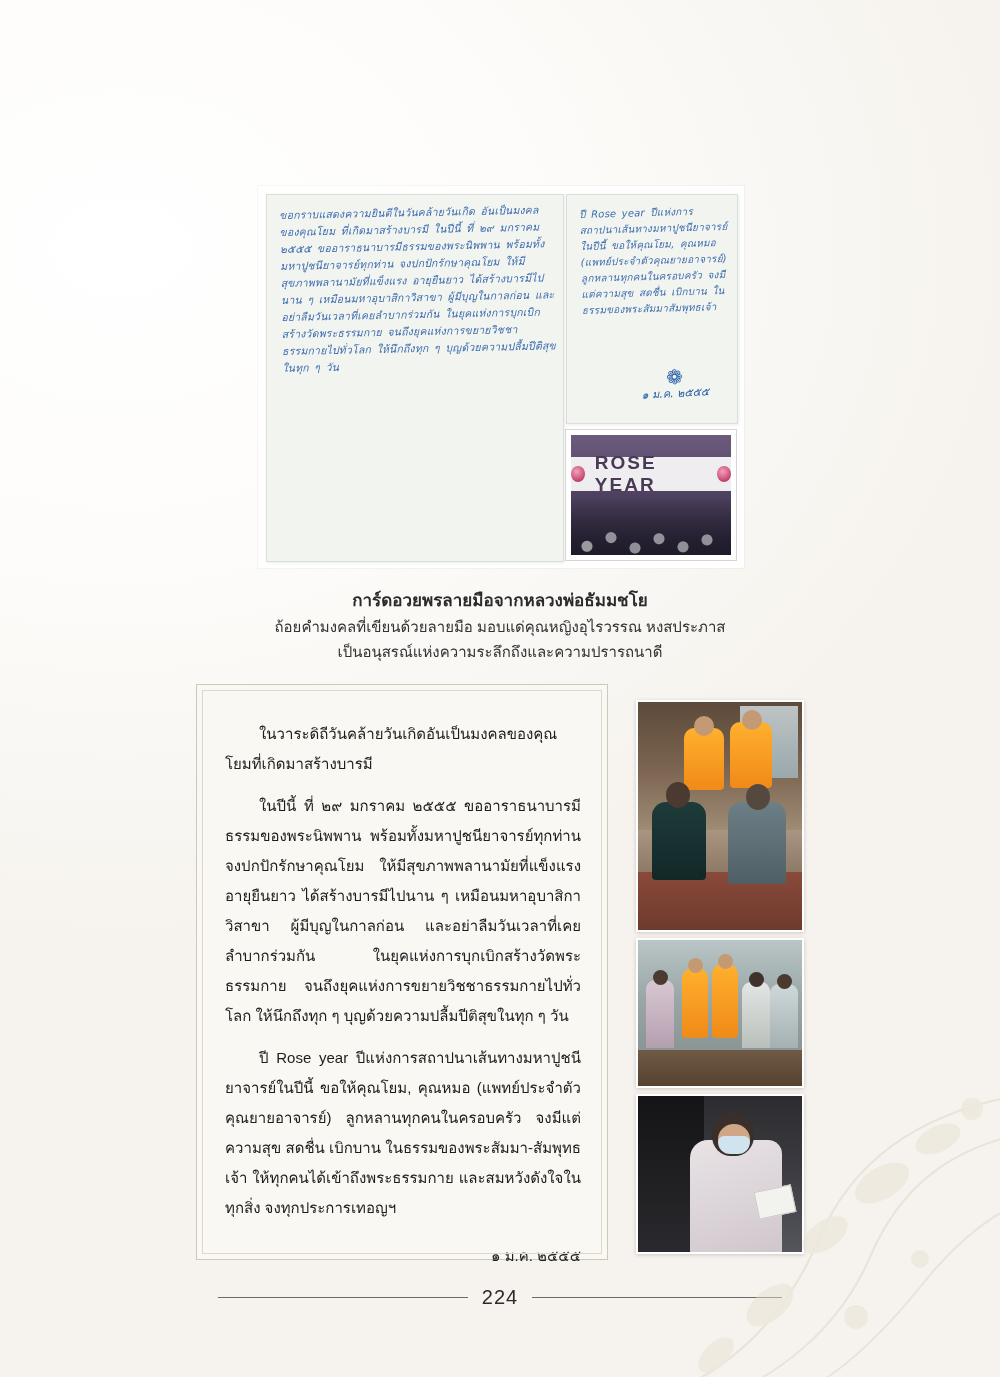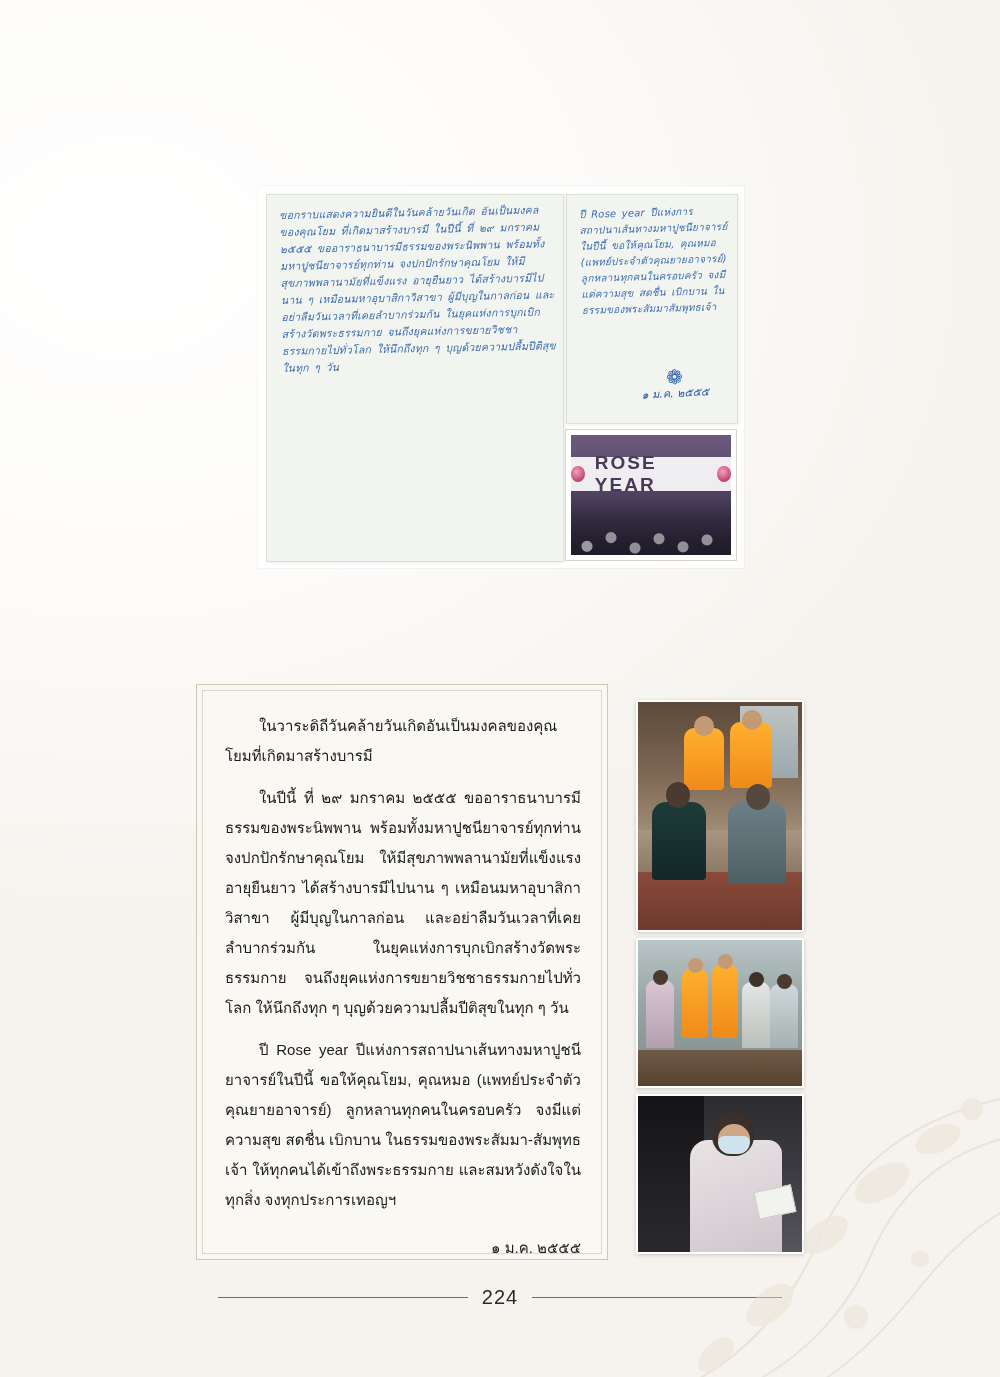--- a/index.html
+++ b/index.html
@@ -187,21 +187,21 @@
   .content-box::after {
     content: "";
     position: absolute;
     left: 5px; top: 5px; right: 5px; bottom: 5px;
     border: 1px solid #ded8c9;
     pointer-events: none;
   }
   .body-text {
     position: absolute;
     left: 28px;
-    top: 26px;
+    top: 34px;
     width: 356px;
     font-family: "Liberation Sans", sans-serif;
     font-size: 15px;
     line-height: 30px;
     color: #1d1d1d;
     text-align: justify;
   }
   .body-text p {
     margin: 0 0 12px 0;
     text-indent: 34px;
@@ -356,20 +356,25 @@
           <span class="stamp-rose"></span>
           <span class="stamp-text">ROSE YEAR</span>
           <span class="stamp-rose"></span>
         </div>
         <div class="stamp-flowers"></div>
       </div>
 
     </div>
   </div>
 
+  <div class="caption">
+    <div class="caption-title">การ์ดอวยพรลายมือจากหลวงพ่อธัมมชโย</div>
+    <div class="caption-line">ถ้อยคำมงคลที่เขียนด้วยลายมือ มอบแด่คุณหญิงอุไรวรรณ หงสประภาส</div>
+    <div class="caption-line">เป็นอนุสรณ์แห่งความระลึกถึงและความปรารถนาดี</div>
+  </div>
 
   <div class="content-box">
     <div class="body-text">
       <p>ในวาระดิถีวันคล้ายวันเกิดอันเป็นมงคลของคุณโยมที่เกิดมาสร้างบารมี</p>
       <p>ในปีนี้ ที่ ๒๙ มกราคม ๒๕๕๕ ขออาราธนาบารมีธรรมของพระนิพพาน พร้อมทั้งมหาปูชนียาจารย์ทุกท่าน จงปกปักรักษาคุณโยม ให้มีสุขภาพพลานามัยที่แข็งแรง อายุยืนยาว ได้สร้างบารมีไปนาน ๆ เหมือนมหาอุบาสิกาวิสาขา ผู้มีบุญในกาลก่อน และอย่าลืมวันเวลาที่เคยลำบากร่วมกัน ในยุคแห่งการบุกเบิกสร้างวัดพระธรรมกาย จนถึงยุคแห่งการขยายวิชชาธรรมกายไปทั่วโลก ให้นึกถึงทุก ๆ บุญด้วยความปลื้มปีติสุขในทุก ๆ วัน</p>
       <p>ปี Rose year ปีแห่งการสถาปนาเส้นทางมหาปูชนียาจารย์ในปีนี้ ขอให้คุณโยม, คุณหมอ (แพทย์ประจำตัวคุณยายอาจารย์) ลูกหลานทุกคนในครอบครัว จงมีแต่ความสุข สดชื่น เบิกบาน ในธรรมของพระสัมมา-สัมพุทธเจ้า ให้ทุกคนได้เข้าถึงพระธรรมกาย และสมหวังดังใจในทุกสิ่ง จงทุกประการเทอญฯ</p>
       <p class="last-line">๑ ม.ค. ๒๕๕๕</p>
     </div>
   </div>
 

